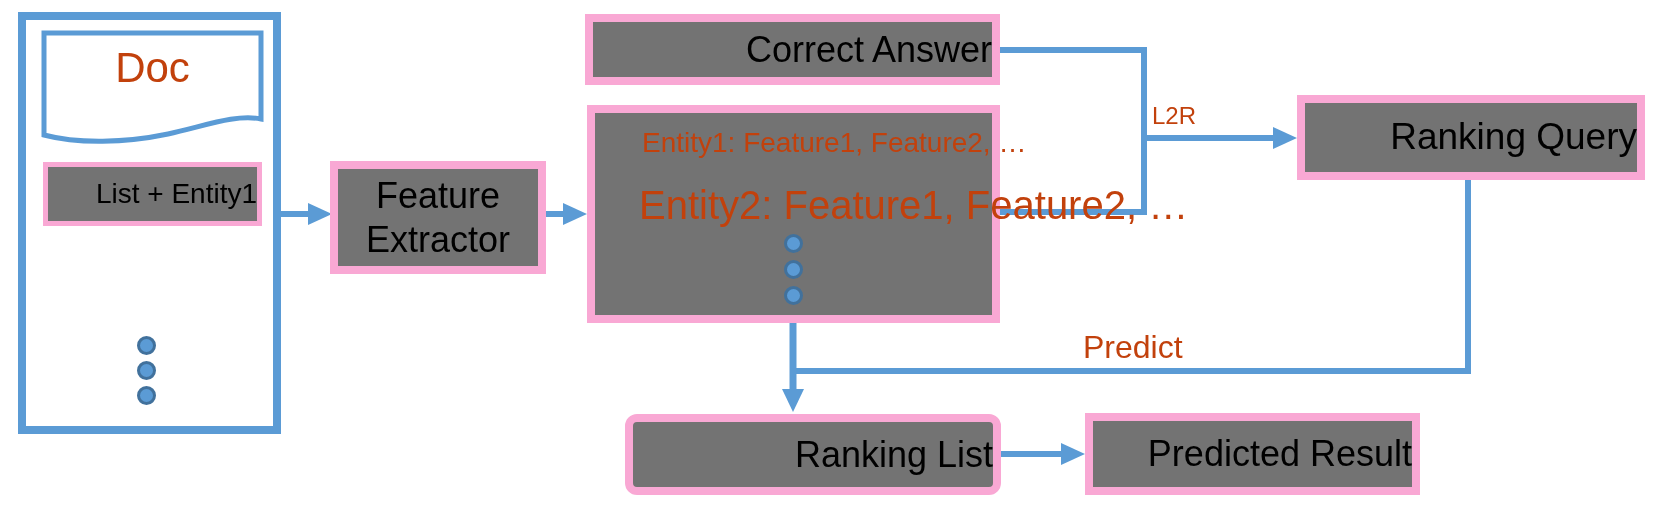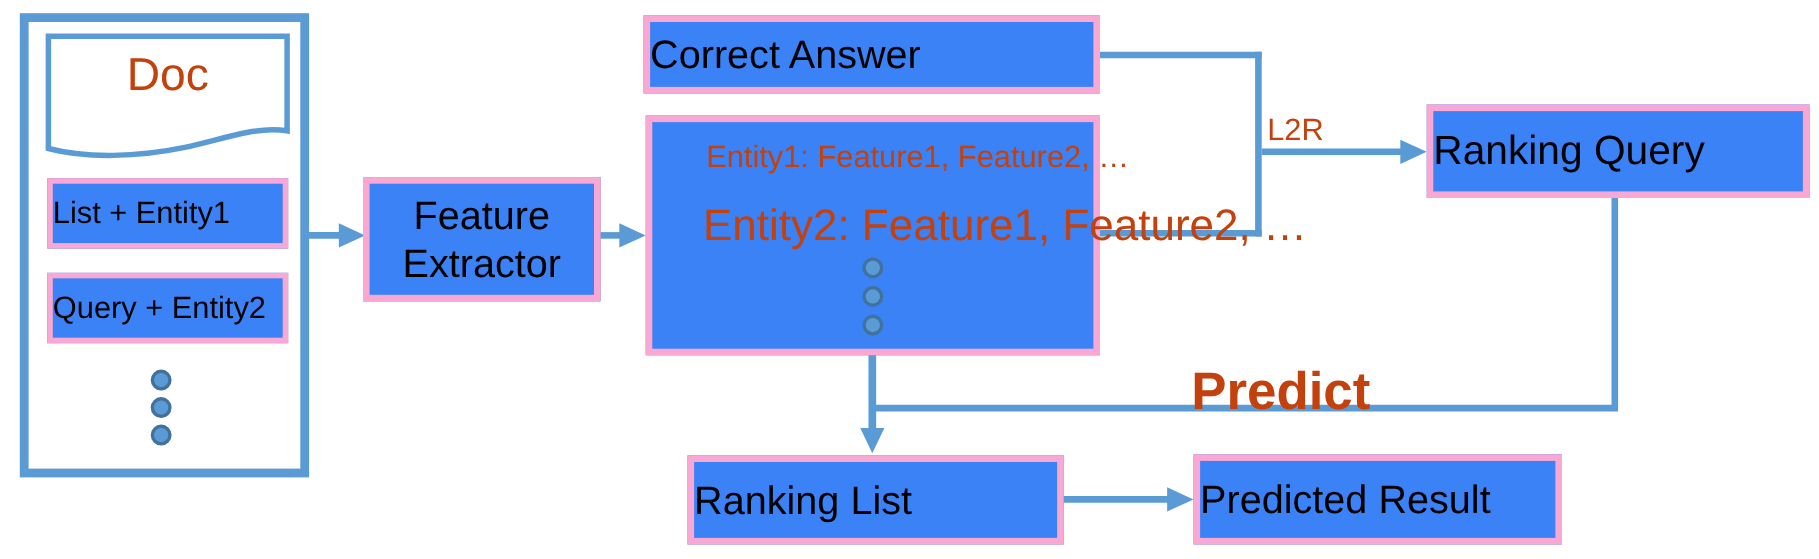--- a/index.html
+++ b/index.html
@@ -14,25 +14,25 @@
   }
   .layer {
     position: absolute;
     left: 0; top: 0;
     width: 1654px; height: 508px;
     z-index: 1;
   }
   .box {
     position: absolute;
     box-sizing: border-box;
-    background: #3b82f6;
-    border: 6px solid #f9a8d4;
+    background: #737373;
+    border: 8px solid #f9a8d4;
     display: flex;
     align-items: center;
-    justify-content: flex-start;
+    justify-content: flex-end;
     text-align: center;
     font-size: 36px;
     line-height: 1.2;
     z-index: 2;
     color: #000;
   }
   .panel {
     position: absolute;
     box-sizing: border-box;
     border: 8px solid #5B9BD5;
@@ -63,24 +63,24 @@
                       border-width: 5px; font-size: 28px; }
   .query2           { left: 43px;  top: 248px; width: 219px; height: 64px;
                       border-width: 5px; font-size: 28px; }
   .feature-extractor{ left: 330px; top: 161px; width: 216px; height: 113px;
                       padding: 16px 20px; }
   .correct-answer   { left: 585px; top: 14px;  width: 415px; height: 71px; }
   .entity-features  { left: 587px; top: 105px; width: 413px; height: 218px; }
   .feat-line1       { left: 603px; top: 127px; font-size: 28px; margin-left: 39px; }
   .feat-line2       { left: 639px; top: 183px; font-size: 40px; }
   .ranking-model    { left: 1297px; top: 95px;  width: 348px; height: 85px; font-size: 37px; }
-  .ranking-list     { left: 625px;  top: 414px; width: 342px; height: 81px; }
+  .ranking-list     { left: 625px;  top: 414px; width: 376px; height: 81px; border-radius: 12px; }
   .predicted-result { left: 1085px; top: 413px; width: 335px; height: 82px; }
-  .l2r-label        { left: 1152px; top: 102px; font-size: 28px; }
-  .predict-label    { left: 1083px; top: 329px; font-size: 48px; font-weight: bold; }
+  .l2r-label        { left: 1152px; top: 102px; font-size: 24px; }
+  .predict-label    { left: 1083px; top: 329px; font-size: 32px; }
 </style>
 </head>
 <body>
 
 <div class="canvas">
 
   <svg class="layer" viewBox="0 0 1654 508" xmlns="http://www.w3.org/2000/svg">
 
     <path d="M 44 33 L 261 33 L 261 119 C 235 114 205 126 168 134 C 125 143 78 144 44 135 Z" fill="#ffffff" stroke="#5B9BD5" stroke-width="5"></path>
 
@@ -107,23 +107,20 @@
   </svg>
 
   <div class="panel"></div>
 
   <div class="txt doc-label">Doc</div>
 
   <div class="box query1">
     <span>List + Entity1</span>
   </div>
 
-  <div class="box query2">
-    <span>Query + Entity2</span>
-  </div>
 
   <div class="dot" style="left:137px; top:336px;"></div>
   <div class="dot" style="left:137px; top:361px;"></div>
   <div class="dot" style="left:137px; top:386px;"></div>
 
   <div class="box feature-extractor">
     <span style="white-space:normal;">Feature Extractor</span>
   </div>
 
   <div class="box correct-answer">

